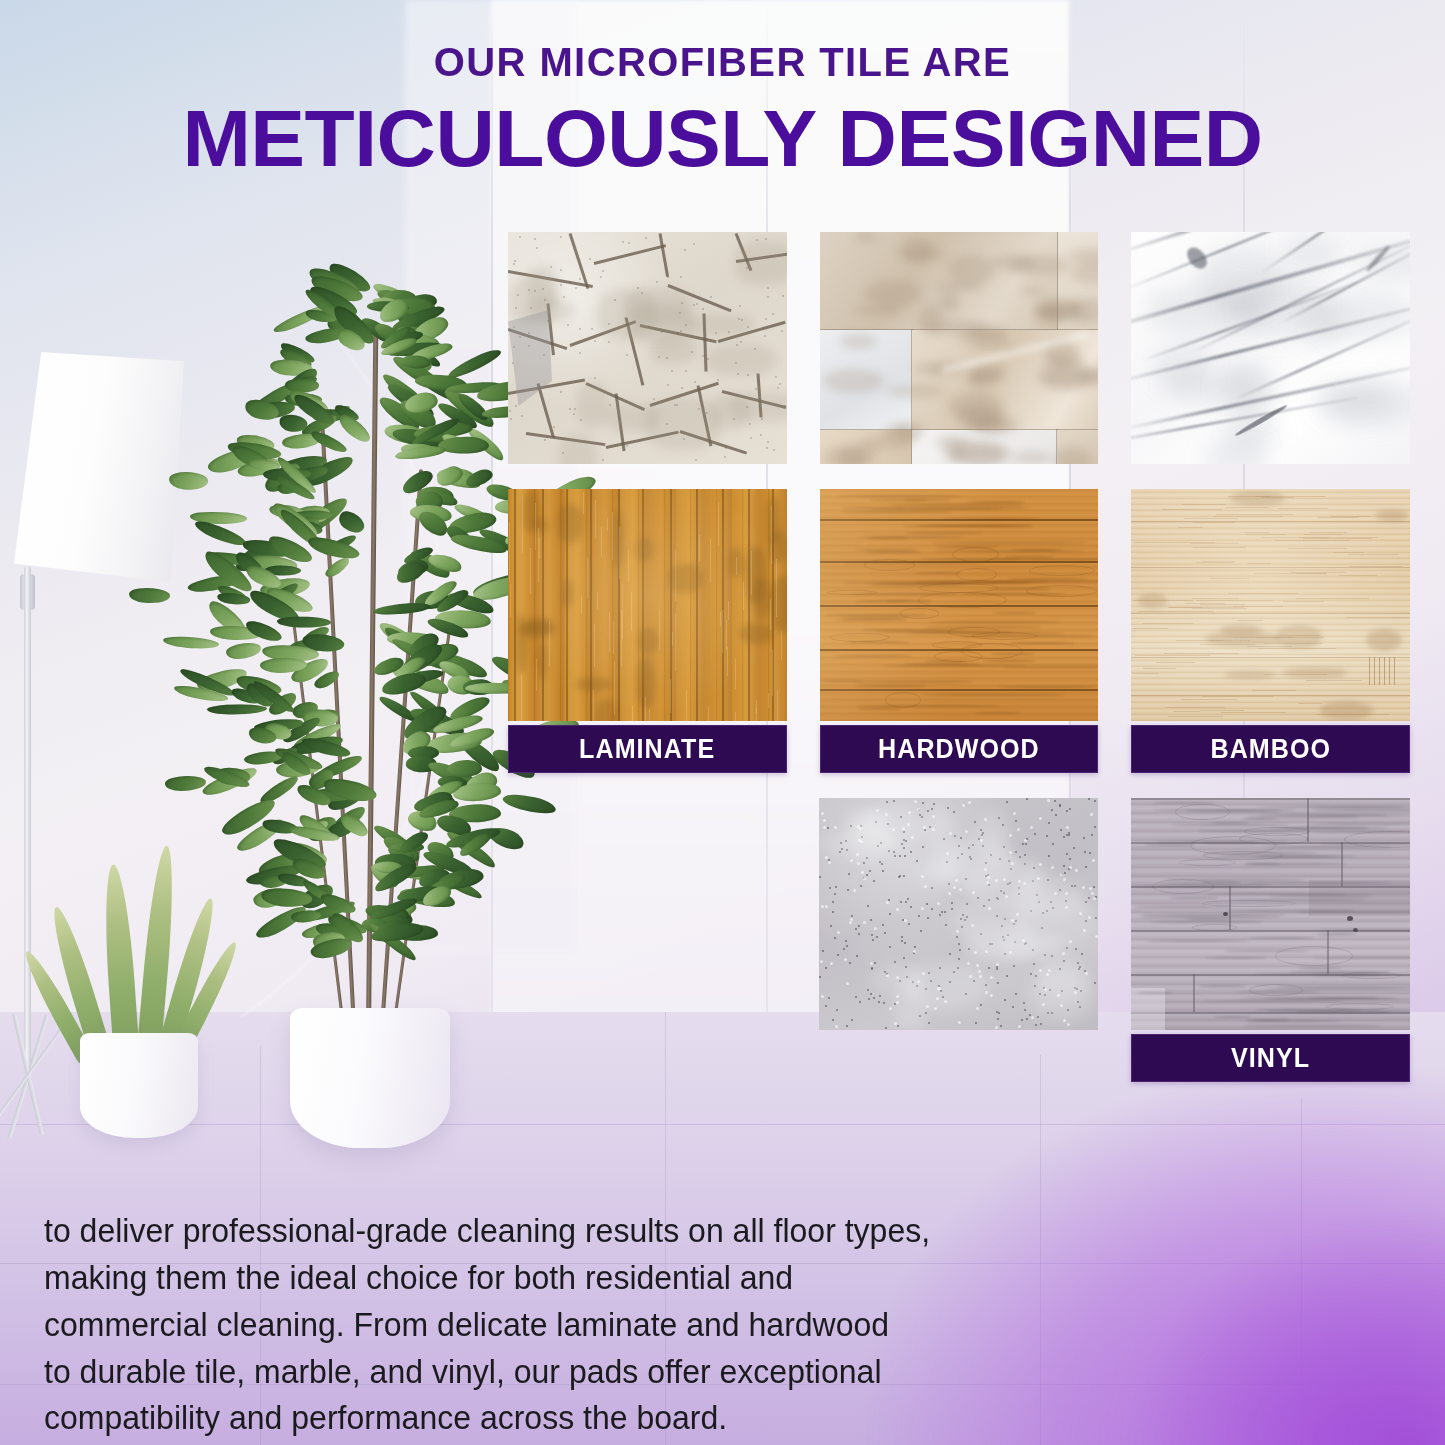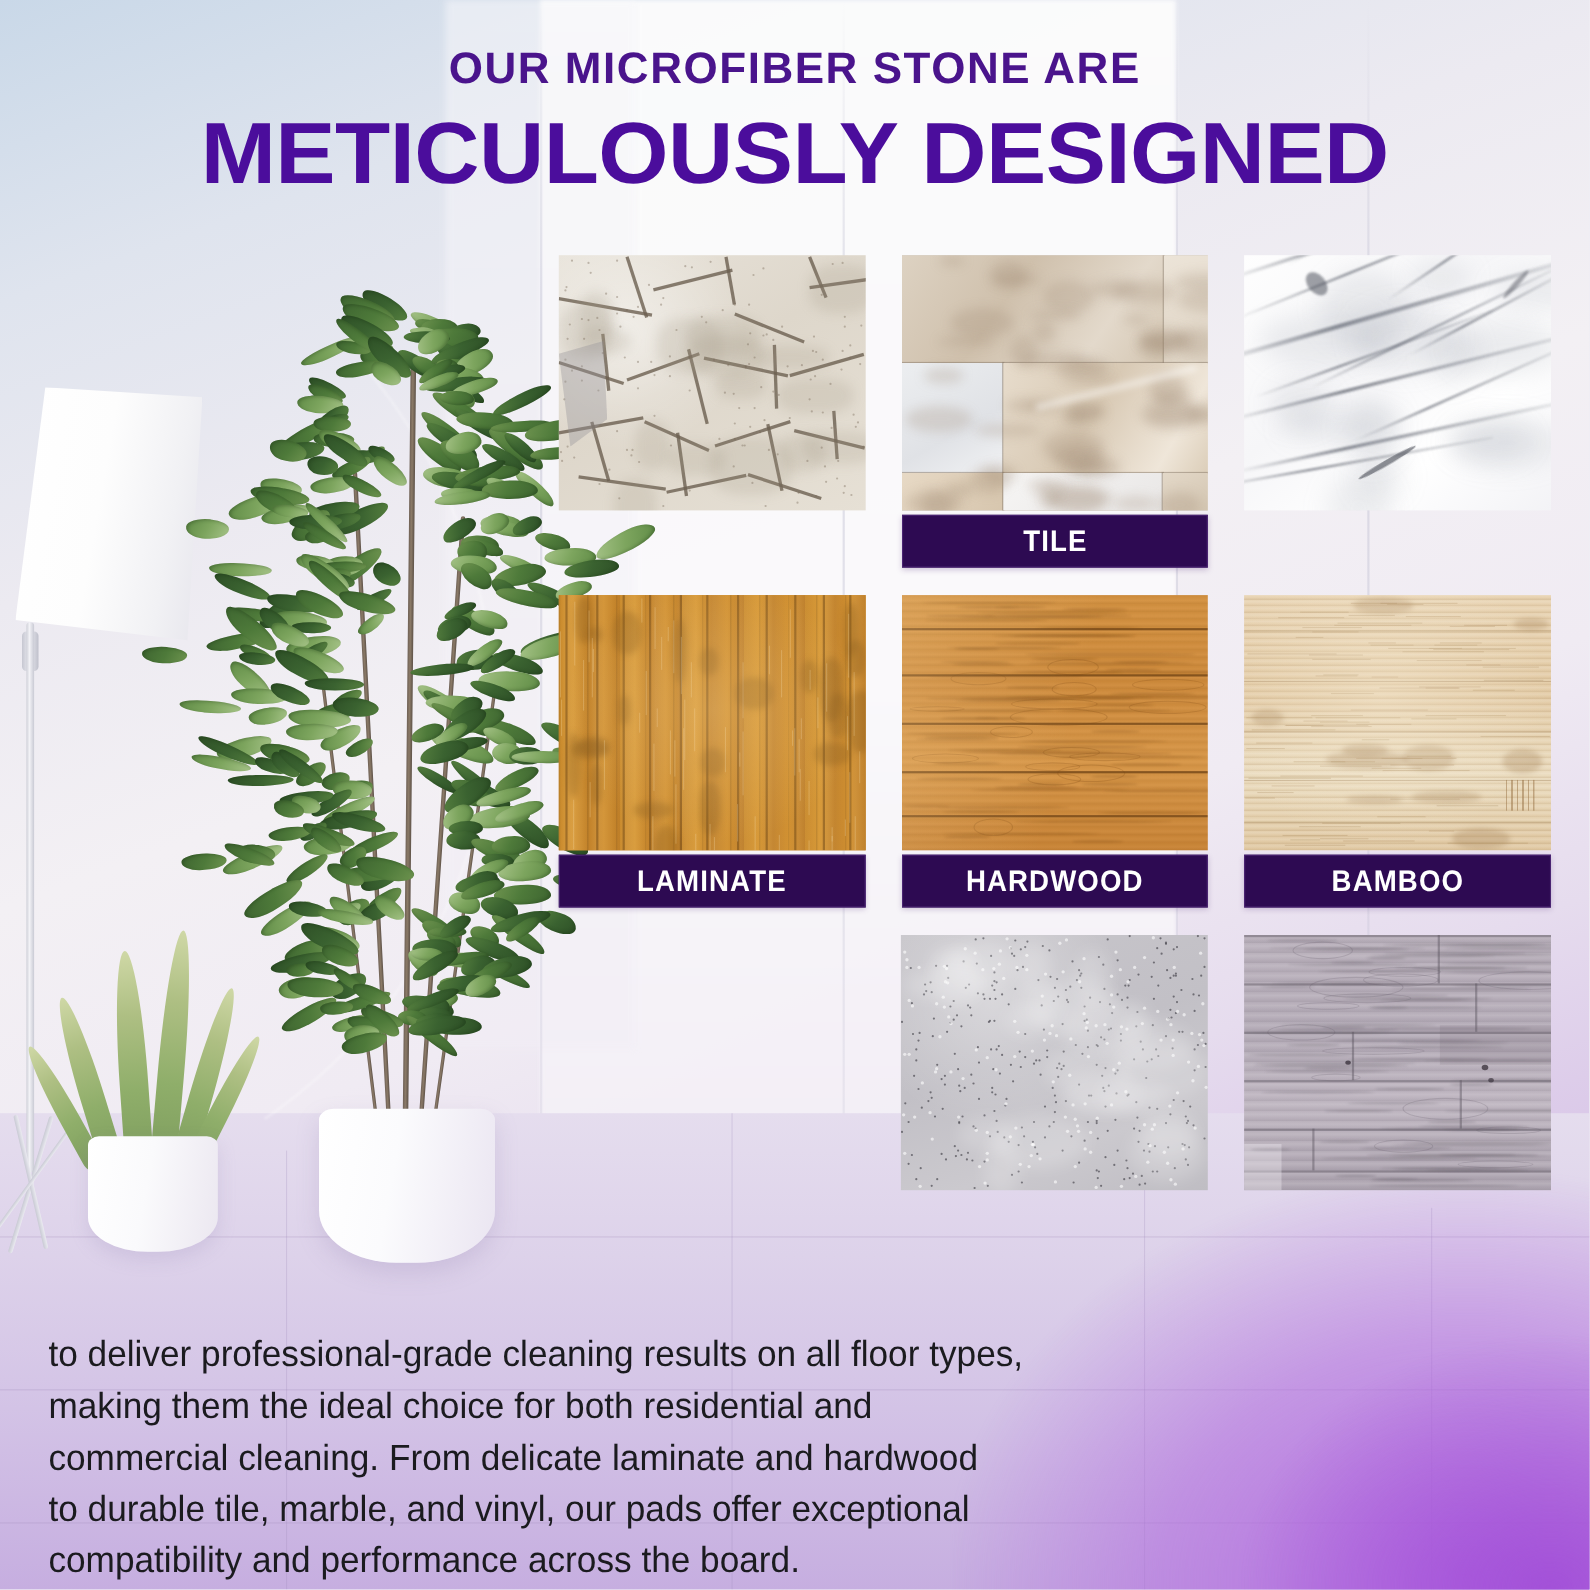--- a/index.html
+++ b/index.html
@@ -651,21 +651,21 @@
       <div class="leaf dk" style="left:194.5px; top:670.0px; width:52.9px; height:15.6px; transform:rotate(-8.0deg);"></div>
       <div class="leaf" style="left:181.2px; top:672.0px; width:41.7px; height:13.5px; transform:rotate(192.6deg);"></div>
       <div class="leaf lt" style="left:168.5px; top:674.0px; width:31.6px; height:17.5px; transform:rotate(177.5deg);"></div>
       <div class="leaf" style="left:184.5px; top:676.0px; width:39.2px; height:15.7px; transform:rotate(224.1deg);"></div>
       <div class="leaf" style="left:176.3px; top:678.0px; width:41.6px; height:16.7px; transform:rotate(168.5deg);"></div>
     </div>
   <div class="tree-pot"></div>
 </div>
 
 <div class="heading-wrap">
-  <div class="kicker">OUR MICROFIBER STONE ARE</div>
+  <div class="kicker">OUR MICROFIBER TILE ARE</div>
   <div class="headline">METICULOUSLY DESIGNED</div>
 </div>
 
 <div class="grid">
 
   <div class="row">
     <div class="card">
       <div class="swatch tex-stone" id="sw-stone">
           <div class="crack" style="left:0px; top:38px; width:86px; height:3px; transform:rotate(10deg);"></div>
           <div class="crack" style="left:86px; top:30px; width:74px; height:3px; transform:rotate(-14deg);"></div>
@@ -905,23 +905,20 @@
           <div style="position:absolute; left:250px; top:30px; width:59px; height:22px; border-radius:50%; background:rgba(148,128,104,.22); filter:blur(5px);"></div>
           <div style="position:absolute; left:138px; top:98px; width:50px; height:13px; border-radius:50%; background:rgba(148,128,104,.22); filter:blur(5px);"></div>
           <div style="position:absolute; left:114px; top:203px; width:38px; height:13px; border-radius:50%; background:rgba(148,128,104,.22); filter:blur(5px);"></div>
           <div style="position:absolute; left:80px; top:5px; width:33px; height:26px; border-radius:50%; background:rgba(148,128,104,.22); filter:blur(5px);"></div>
           <div style="position:absolute; left:192px; top:219px; width:40px; height:13px; border-radius:50%; background:rgba(148,128,104,.22); filter:blur(5px);"></div>
           <div style="position:absolute; left:34px; top:0px; width:23px; height:10px; border-radius:50%; background:rgba(148,128,104,.22); filter:blur(5px);"></div>
           <div style="position:absolute; left:215px; top:66px; width:44px; height:20px; border-radius:50%; background:rgba(148,128,104,.22); filter:blur(5px);"></div>
           <div style="position:absolute; left:147px; top:184px; width:40px; height:17px; border-radius:50%; background:rgba(148,128,104,.22); filter:blur(5px);"></div>
           <div style="position:absolute; left:120px; top:118px; width:150px; height:5px; background:rgba(255,255,255,.55); filter:blur(3px); transform:rotate(-14deg);"></div>
         </div>
-      <div class="caption">
-        <span>TILE</span>
-      </div>
     </div>
     <div class="card">
       <div class="swatch tex-marble" id="sw-marble">
           <div class="vein" style="left:-20px; top:22px; width:330px; height:3px; transform:rotate(-18deg);"></div>
           <div class="vein" style="left:-10px; top:58px; width:320px; height:2px; transform:rotate(-22deg);"></div>
           <div class="vein" style="left:40px; top:8px; width:260px; height:2px; transform:rotate(-30deg);"></div>
           <div class="vein" style="left:-30px; top:96px; width:340px; height:4px; transform:rotate(-16deg);"></div>
           <div class="vein" style="left:60px; top:120px; width:250px; height:2px; transform:rotate(-26deg);"></div>
           <div class="vein" style="left:-20px; top:150px; width:330px; height:3px; transform:rotate(-14deg);"></div>
           <div class="vein" style="left:100px; top:168px; width:210px; height:2px; transform:rotate(-24deg);"></div>
@@ -1865,20 +1862,23 @@
           <div style="position:absolute; left:213px; top:33px; width:92px; height:17px; border-radius:50%; border:1px solid rgba(96,88,100,.22);"></div>
           <div style="position:absolute; left:21px; top:81px; width:62px; height:15px; border-radius:50%; border:1px solid rgba(96,88,100,.22);"></div>
           <div style="position:absolute; left:44px; top:6px; width:55px; height:16px; border-radius:50%; border:1px solid rgba(96,88,100,.22);"></div>
           <div style="position:absolute; left:59px; top:38px; width:86px; height:19px; border-radius:50%; border:1px solid rgba(96,88,100,.22);"></div>
           <div style="position:absolute; left:72px; top:53px; width:80px; height:9px; border-radius:50%; border:1px solid rgba(96,88,100,.22);"></div>
           <div style="position:absolute; left:211px; top:174px; width:59px; height:7px; border-radius:50%; border:1px solid rgba(96,88,100,.22);"></div>
           <div style="position:absolute; left:92px; top:114px; width:5px; height:4px; border-radius:50%; background:rgba(60,52,62,.8);"></div>
           <div style="position:absolute; left:216px; top:118px; width:6px; height:5px; border-radius:50%; background:rgba(60,52,62,.78);"></div>
           <div style="position:absolute; left:222px; top:130px; width:5px; height:4px; border-radius:50%; background:rgba(60,52,62,.7);"></div>
         </div>
+      <div class="caption">
+        <span>VINYL</span>
+      </div>
     </div>
   </div>
 
 </div>
 
 <div class="body-copy">
   <p>to deliver professional-grade cleaning results on all floor types,</p>
   <p>making them the ideal choice for both residential and</p>
   <p>commercial cleaning. From delicate laminate and hardwood</p>
   <p>to durable tile, marble, and vinyl, our pads offer exceptional</p>

